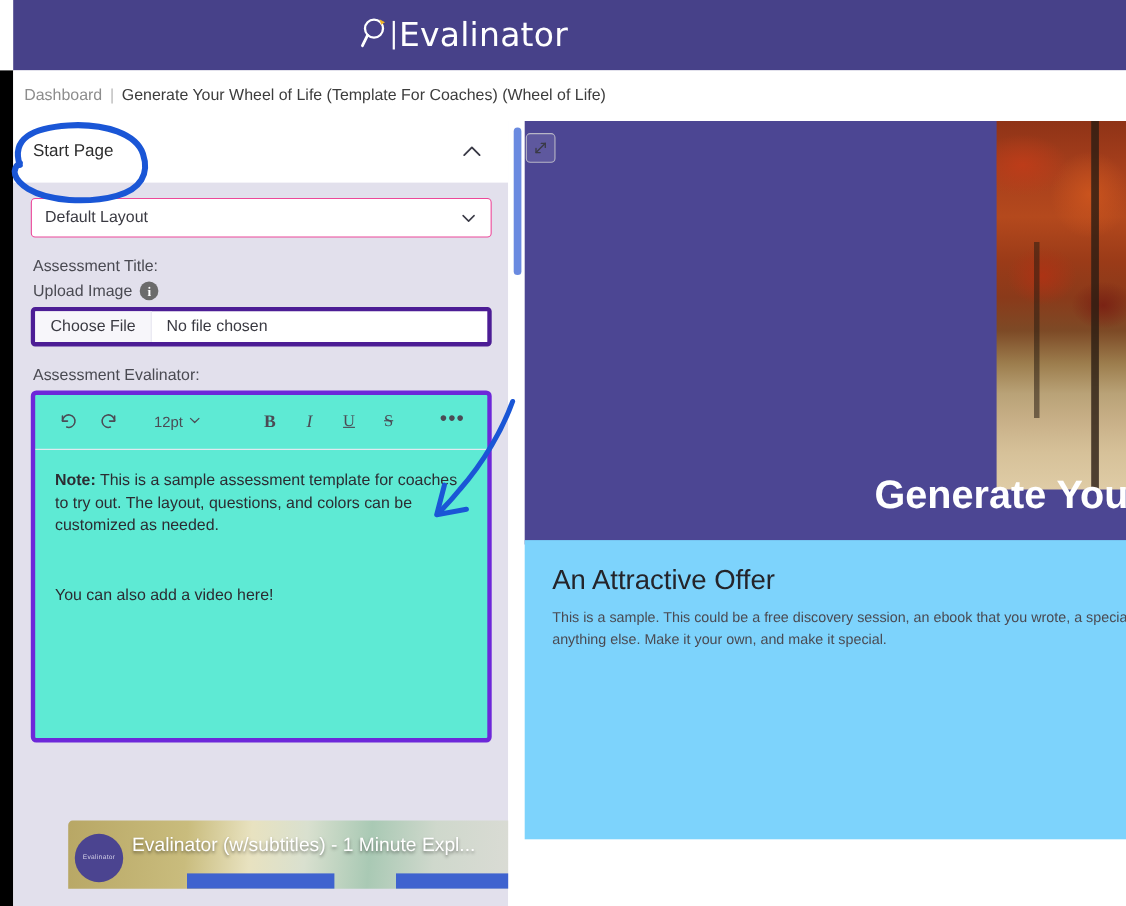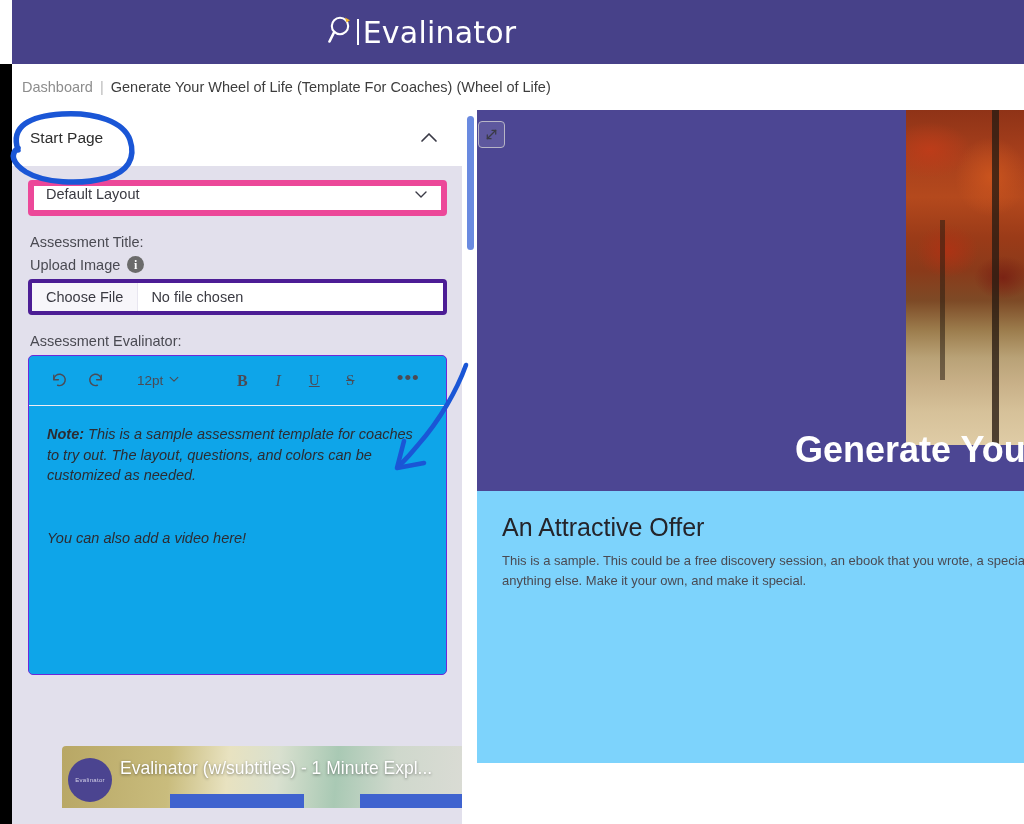--- a/index.html
+++ b/index.html
@@ -67,22 +67,22 @@
   }
   .info-dot {
     width: 17px; height: 17px; border-radius: 50%;
     background: #6b6b6b; color: #fff;
     font-size: 12px; font-weight: bold; font-family: "Liberation Serif", serif;
     display: inline-flex; align-items: center; justify-content: center;
     line-height: 1;
   }
   .select-box, .text-input {
     width: 419px; height: 36px; background: #fff;
-    border: 6px solid #ec4899; border-radius: 4px;
-    display: flex; align-items: flex-start; padding: 0 12px;
+    border: 1px solid #ec4899; border-radius: 4px;
+    display: flex; align-items: center; padding: 0 12px;
     font-size: 14.5px; color: #3a3a42;
   }
   .select-box { justify-content: space-between; margin-bottom: 18px; }
   .text-input { margin-bottom: 18px; }
   .chev-down-sm { width: 16px; height: 16px; flex: none; }
 
   .file-row {
     width: 419px; height: 36px; background: #fff;
     border: 4px solid #4c1d95; border-radius: 4px;
     display: flex; align-items: stretch; overflow: hidden; margin-bottom: 18px;
@@ -92,22 +92,22 @@
     background: #f7f6fa; border-right: 1px solid #e8e6f0;
     font-size: 14.5px; color: #3a3a42;
   }
   .file-name {
     display: flex; align-items: center; padding-left: 13px;
     font-size: 14.5px; color: #3a3a42;
   }
 
   
   .rte {
-    width: 419px; background: #0ea5e9;
-    border: 1px solid #6d28d9; border-radius: 5px;
+    width: 419px; background: #5eead4;
+    border: 4px solid #6d28d9; border-radius: 5px;
     overflow: hidden; height: 320px;
   }
   .rte-toolbar {
     height: 50px; display: flex; align-items: center;
     border-bottom: 1px solid #eeecf3; padding: 0 14px; gap: 4px;
   }
   .tb-btn {
     width: 32px; height: 32px; display: flex;
     align-items: center; justify-content: center;
     color: #4b4b55; border-radius: 4px;
@@ -117,21 +117,21 @@
     font-size: 13.5px; color: #4b4b55; padding: 0 8px; margin: 0 12px 0 14px;
   }
   .tb-bold { font-weight: 700; font-size: 16px; font-family: "Liberation Serif", serif; }
   .tb-ital { font-style: italic; font-size: 16px; font-family: "Liberation Serif", serif; }
   .tb-und  { font-size: 15px; text-decoration: underline; font-family: "Liberation Serif", serif; }
   .tb-strk { font-size: 15px; text-decoration: line-through; font-family: "Liberation Serif", serif; }
   .tb-dots { font-size: 19px; letter-spacing: 1px; line-height: 0; padding-bottom: 6px; }
   .tb-gapB { margin-left: 22px; }
 
   .rte-body { padding: 18px 20px 0 18px; font-size: 14.5px; color: #2c2c32; line-height: 1.42; }
-  .rte-body p { margin-bottom: 0; font-style: italic; }
+  .rte-body p { margin-bottom: 0; }
   .rte-p-gap { height: 42px; }
 
   .video-embed {
     position: absolute; left: 62px; top: 746px;
     width: 414px; height: 62px; border-radius: 4px 4px 0 0;
     overflow: hidden;
     background: linear-gradient(95deg,#b8a765 0%,#c9bc7d 26%,#e8e2c0 40%,#d9e0cf 52%,#a9c9b4 66%,#cfd8cc 80%,#dcdcd6 100%);
   }
   .ve-inner { position: relative; width: 100%; height: 100%; }
   .ve-avatar {

